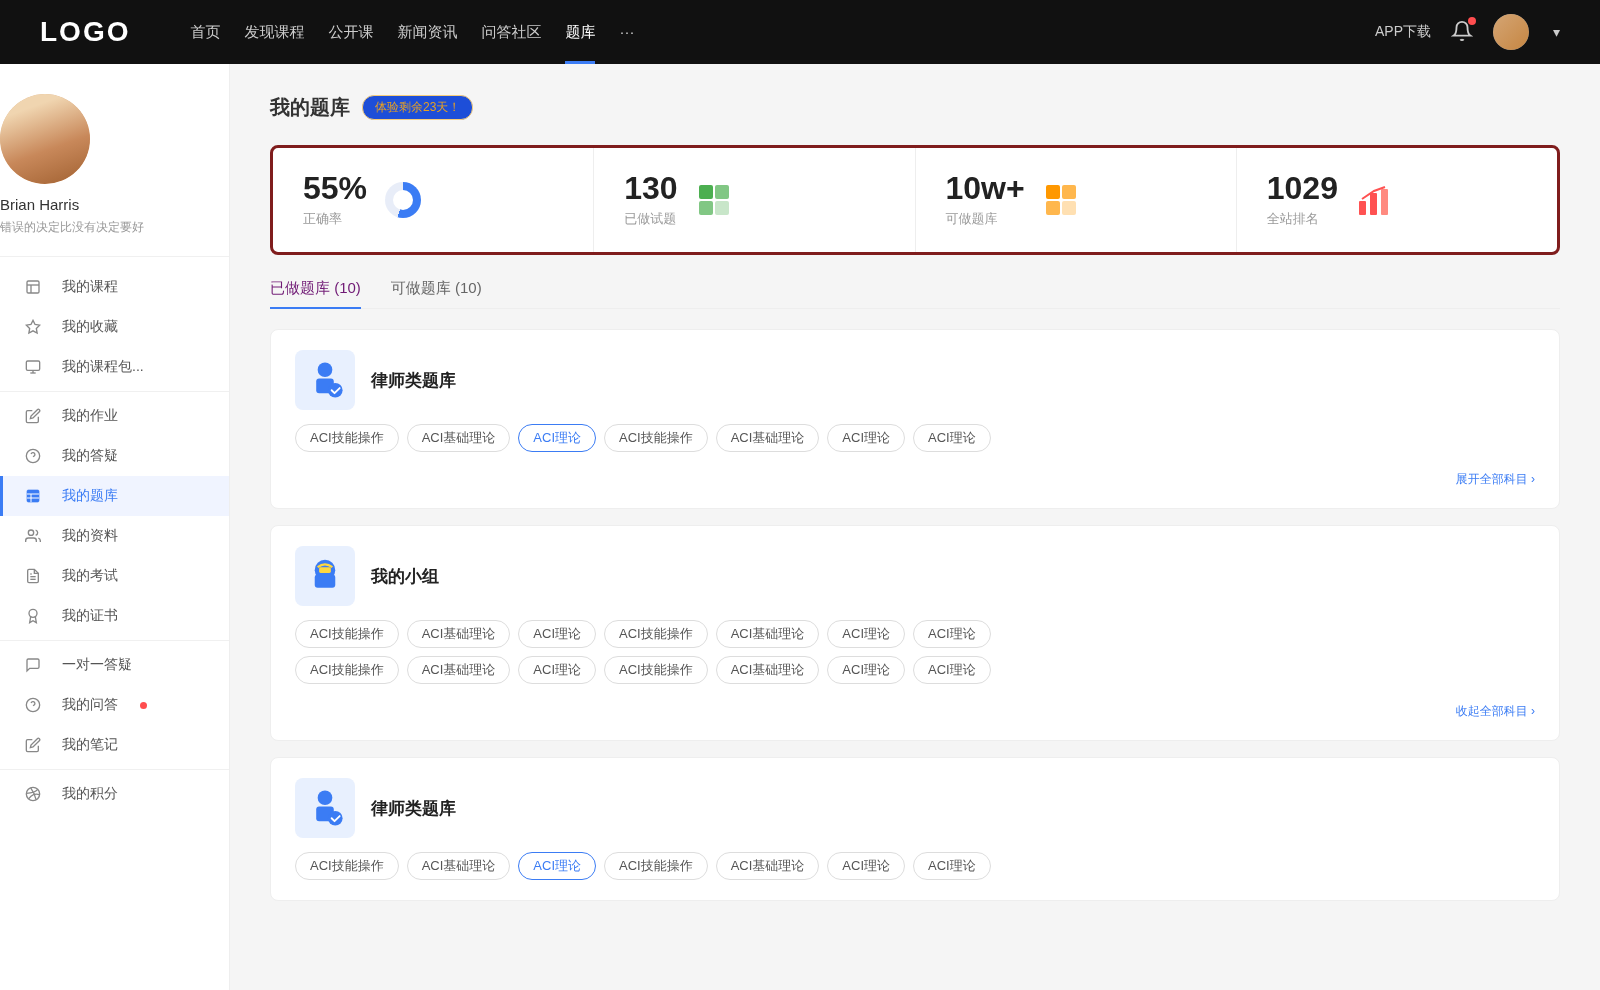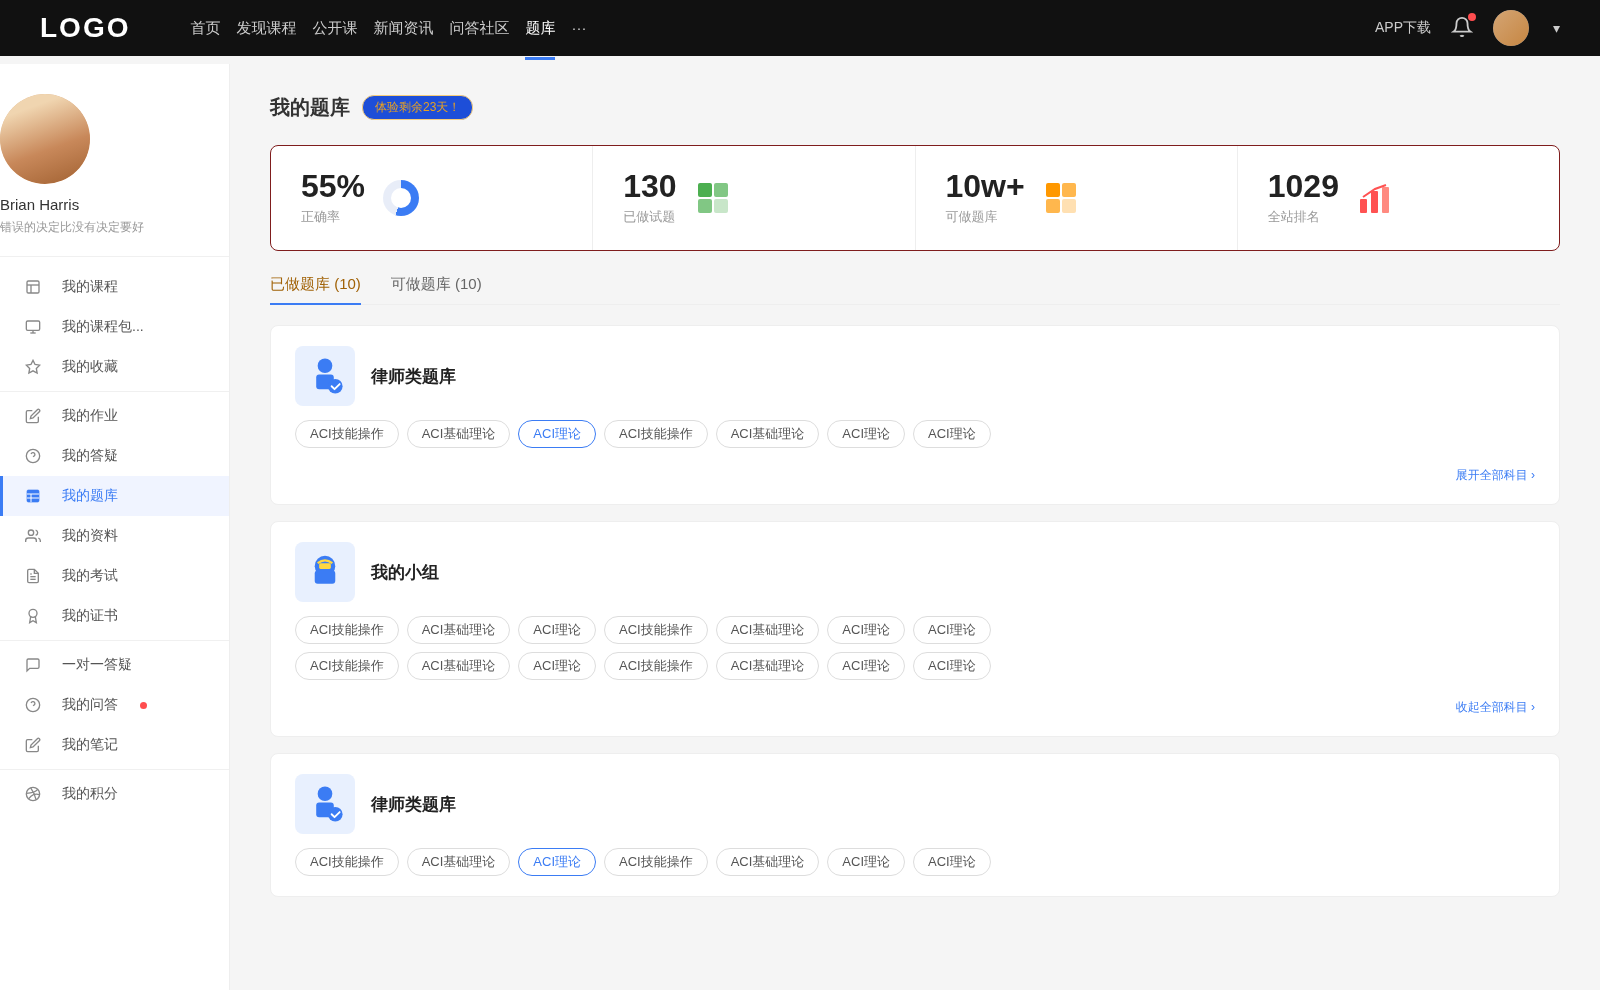--- a/index.html
+++ b/index.html
@@ -1,38 +1,38 @@
 <!DOCTYPE html>
 <html><head>
   <meta charset="utf-8">
   <style>
     * { box-sizing: border-box; margin: 0; padding: 0; }
     body { font-family: "PingFang SC", "Microsoft YaHei", sans-serif; background: #f5f5f5; color: #333; font-size: 14px; }
 
     
     .navbar {
       background: #111;
-      height: 56px;
+      height: 64px;
       display: flex;
       align-items: center;
       padding: 0 40px;
       position: fixed;
       top: 0; left: 0; right: 0;
       z-index: 100;
     }
     .navbar-logo {
       color: #fff;
       font-size: 28px;
       font-weight: bold;
       letter-spacing: 2px;
       margin-right: 60px;
     }
     .navbar-nav {
       display: flex;
-      gap: 16px;
+      gap: 24px;
       flex: 1;
     }
     .navbar-nav-item {
       color: #ccc;
       font-size: 15px;
       cursor: pointer;
       position: relative;
     }
     .navbar-nav-item.active {
       color: #fff;
@@ -192,21 +192,21 @@
       border: 1px solid #f5cc7a;
     }
 
     
     .stats-row {
       display: flex;
       background: #fff;
       border-radius: 8px;
       overflow: hidden;
       margin-bottom: 24px;
-      border: 1px solid #7f1d1d;
+      border: 3px solid #7f1d1d;
       align-items: flex-end;
     }
     .stat-item {
       flex: 1;
       padding: 24px 30px;
       display: flex;
       align-items: center;
       gap: 16px;
       border-right: 1px solid #eee;
     }
@@ -243,21 +243,21 @@
       border-bottom: 1px solid #eee;
     }
     .tab-item {
       font-size: 15px;
       color: #666;
       padding-bottom: 10px;
       cursor: pointer;
       position: relative;
     }
     .tab-item.active {
-      color: #a16207;
+      color: #701a75;
       font-weight: 500;
     }
     .tab-item.active::after {
       content: '';
       position: absolute;
       bottom: -1px; left: 0; right: 0;
       height: 2px;
       background: #3b7cf4;
     }
 
@@ -370,34 +370,34 @@
               <rect x="3" y="3" width="18" height="18" rx="2"></rect>
               <line x1="3" y1="9" x2="21" y2="9"></line>
               <line x1="9" y1="21" x2="9" y2="9"></line>
             </svg>
         </span>
         <span>我的课程</span>
       </div>
       <div class="sidebar-menu-item">
         <span class="sidebar-menu-icon">
           <svg width="16" height="16" viewBox="0 0 24 24" fill="none" stroke="currentColor" stroke-width="2">
+              <polygon points="12 2 15.09 8.26 22 9.27 17 14.14 18.18 21.02 12 17.77 5.82 21.02 7 14.14 2 9.27 8.91 8.26 12 2"></polygon>
+            </svg>
+        </span>
+        <span>我的收藏</span>
+      </div>
+      <div class="sidebar-menu-item">
+        <span class="sidebar-menu-icon">
+          <svg width="16" height="16" viewBox="0 0 24 24" fill="none" stroke="currentColor" stroke-width="2">
               <rect x="2" y="3" width="20" height="14" rx="2"></rect>
               <line x1="8" y1="21" x2="16" y2="21"></line>
               <line x1="12" y1="17" x2="12" y2="21"></line>
             </svg>
         </span>
         <span>我的课程包...</span>
-      </div>
-      <div class="sidebar-menu-item">
-        <span class="sidebar-menu-icon">
-          <svg width="16" height="16" viewBox="0 0 24 24" fill="none" stroke="currentColor" stroke-width="2">
-              <polygon points="12 2 15.09 8.26 22 9.27 17 14.14 18.18 21.02 12 17.77 5.82 21.02 7 14.14 2 9.27 8.91 8.26 12 2"></polygon>
-            </svg>
-        </span>
-        <span>我的收藏</span>
       </div>
       <div class="sidebar-divider"></div>
       <div class="sidebar-menu-item">
         <span class="sidebar-menu-icon">
           <svg width="16" height="16" viewBox="0 0 24 24" fill="none" stroke="currentColor" stroke-width="2">
               <path d="M11 4H4a2 2 0 0 0-2 2v14a2 2 0 0 0 2 2h14a2 2 0 0 0 2-2v-7"></path>
               <path d="M18.5 2.5a2.121 2.121 0 0 1 3 3L12 15l-4 1 1-4 9.5-9.5z"></path>
             </svg>
         </span>
         <span>我的作业</span>

